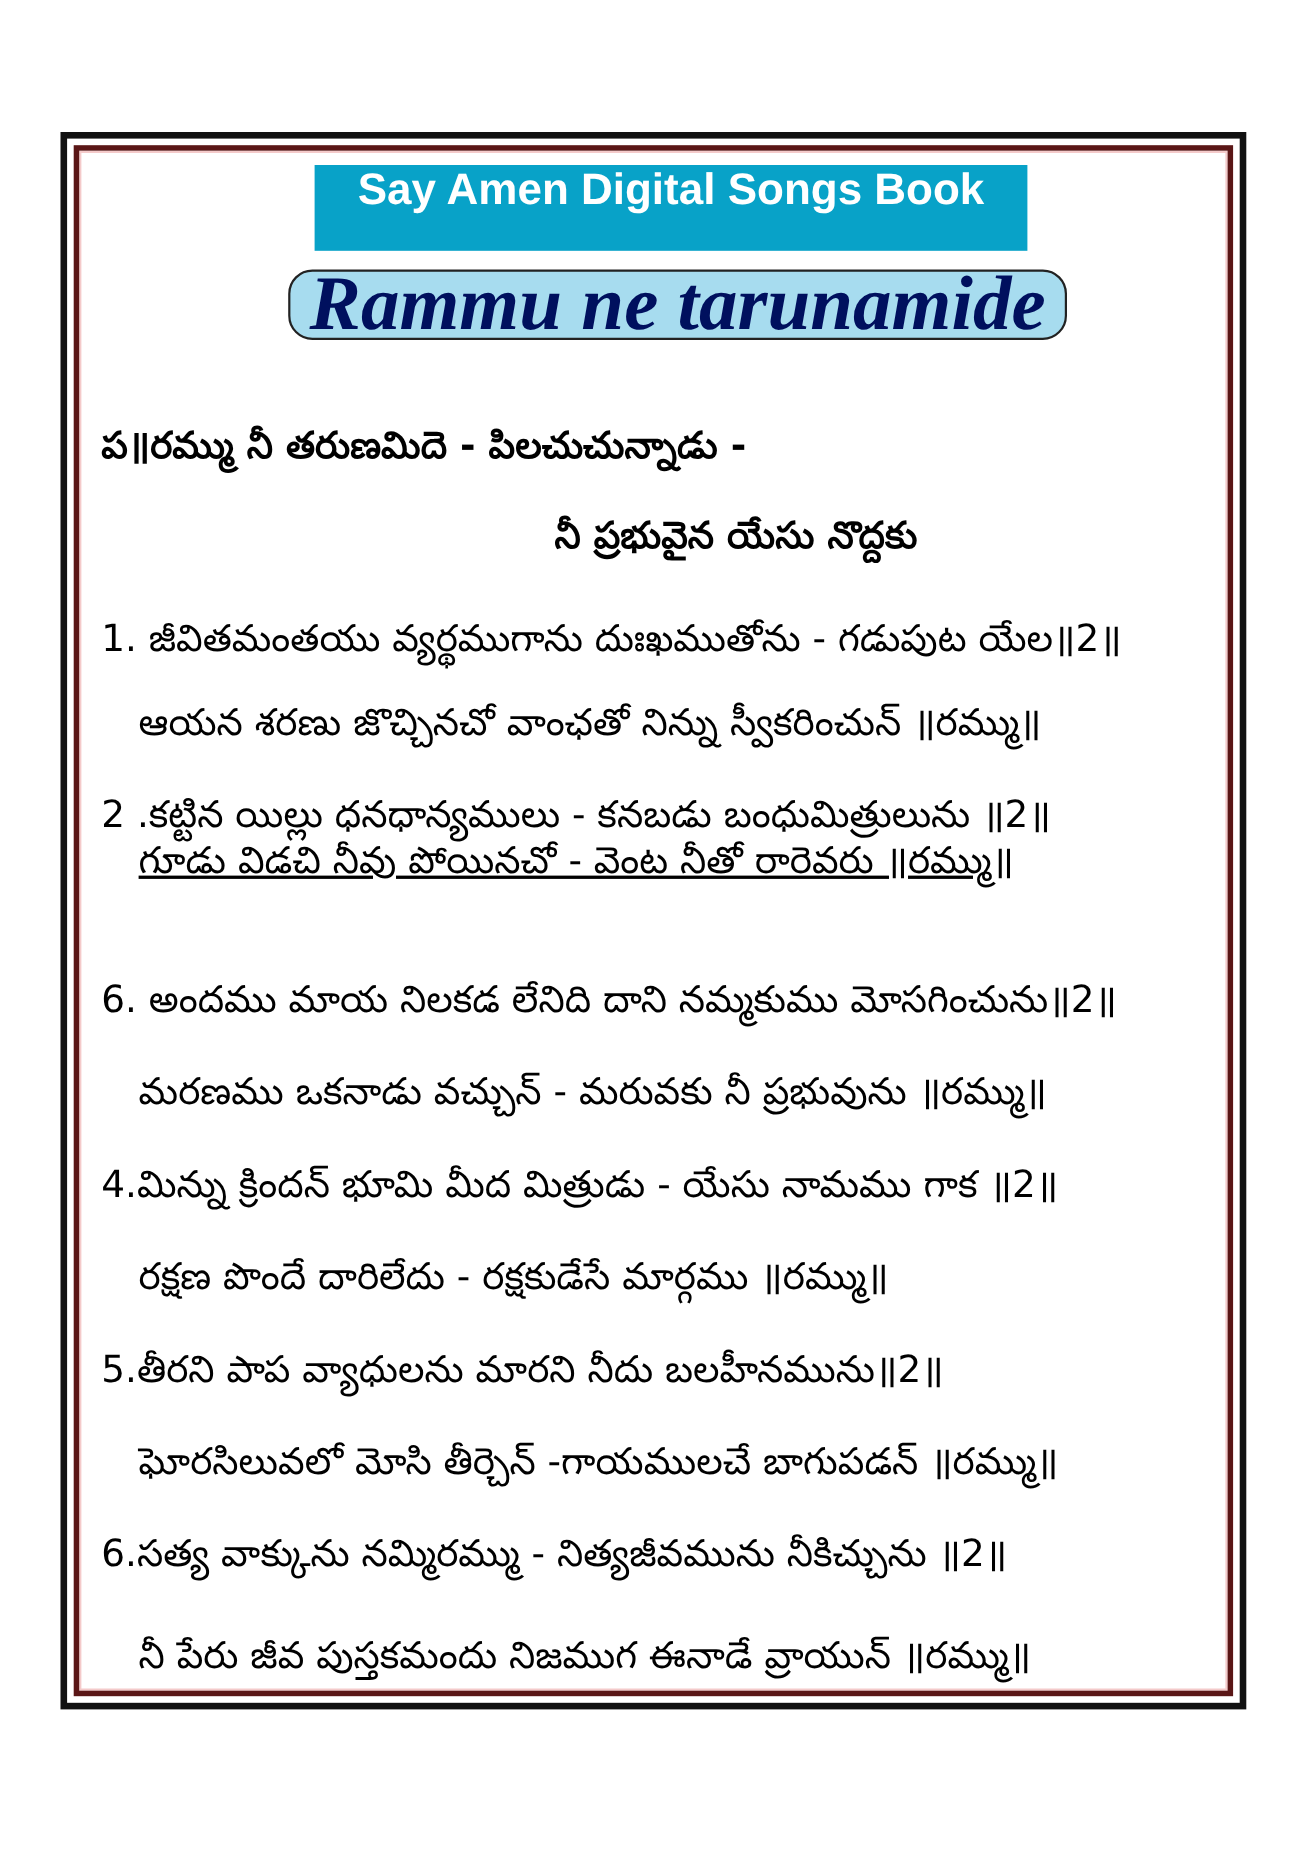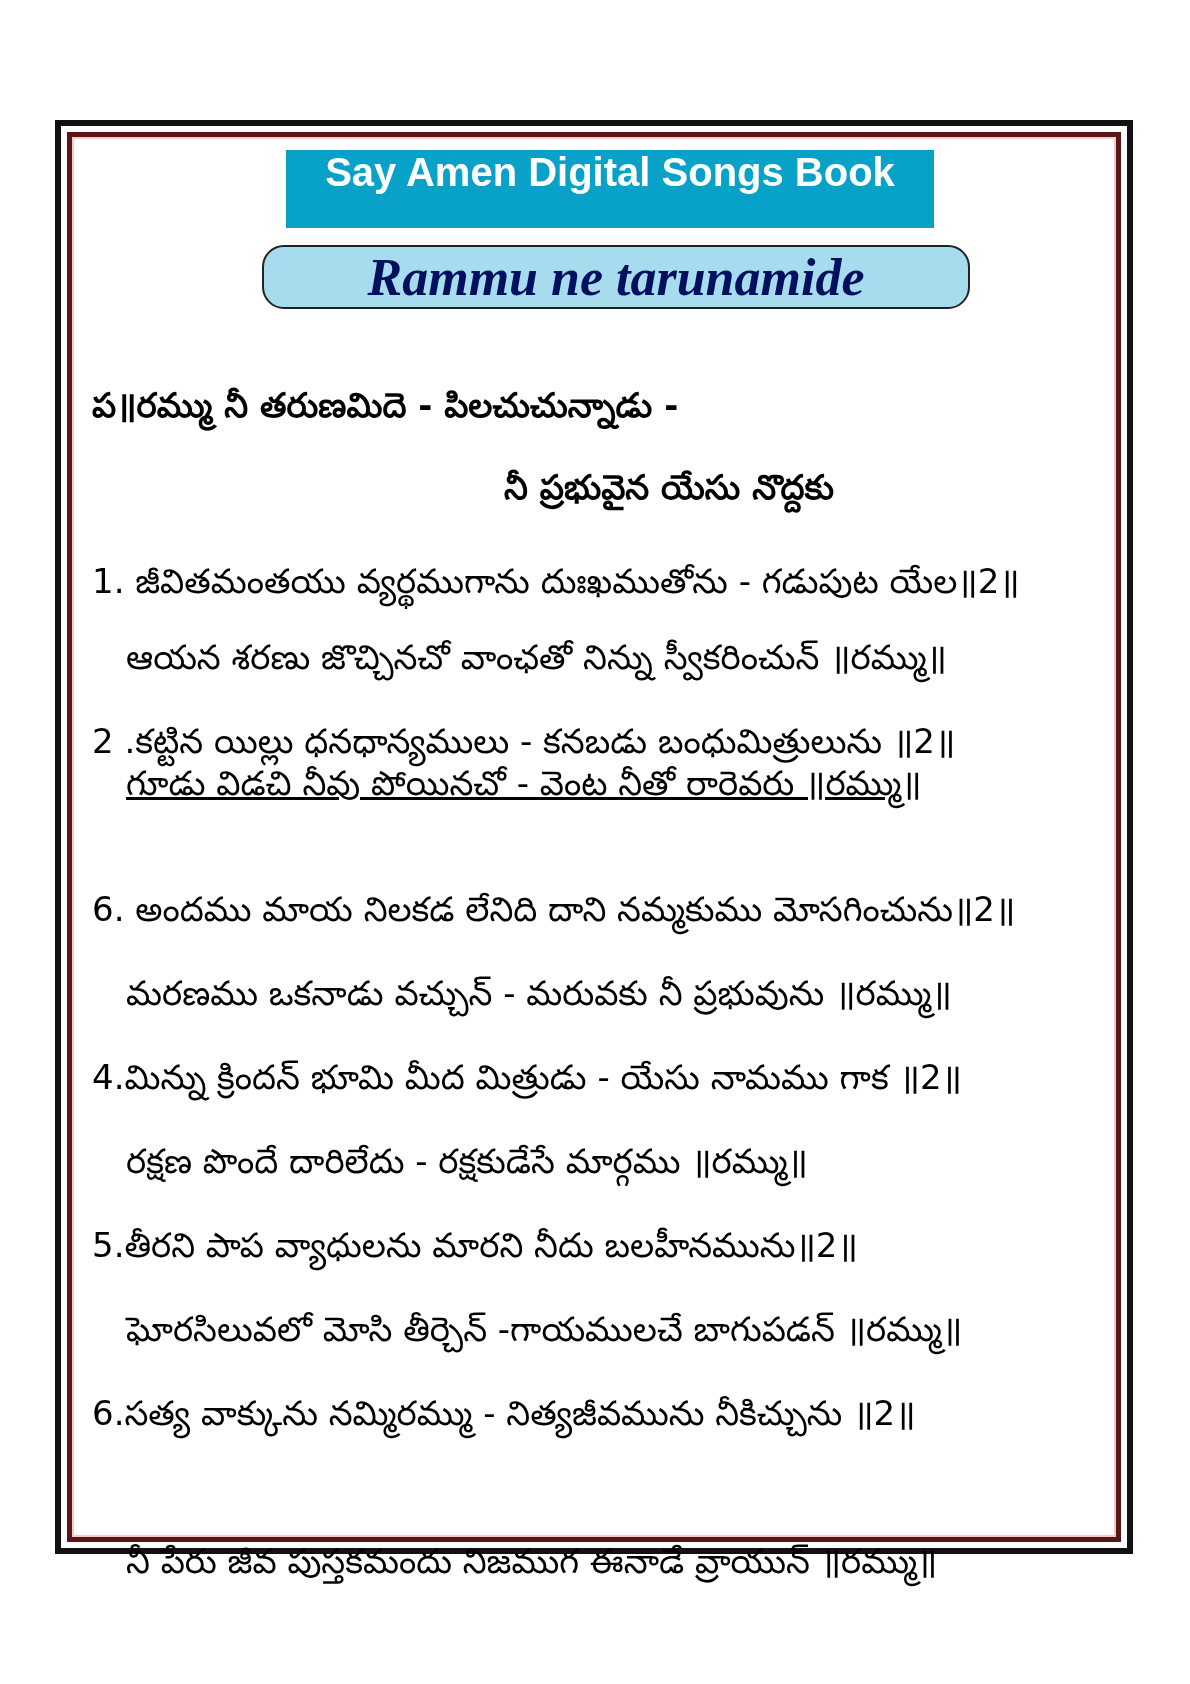--- a/index.html
+++ b/index.html
@@ -15,21 +15,21 @@
   }
   .banner {
     position: absolute; left: 286px; top: 150px; width: 648px; height: 78px;
     background: #08a2c8; color: #ffffff; display: flex; justify-content: center;
     font-family: "Liberation Sans", sans-serif; font-weight: bold; font-size: 40px;
   }
   .title-pill {
     position: absolute; left: 262px; top: 245px; width: 708px; height: 64px;
     background: #a7dcef; border: 2px solid #222; border-radius: 22px; box-sizing: border-box;
     display: flex; align-items: center; justify-content: center;
-    font-family: "Liberation Serif", serif; font-style: italic; font-weight: bold; font-size: 52px; color: #00105e;
+    font-family: "Liberation Serif", serif; font-style: italic; font-weight: bold; font-size: 70px; color: #00105e;
   }
   .line { position: absolute; white-space: nowrap; color: #000; font-size: 34px; line-height: 50px; margin-top: 44px; }
   .chorus { font-weight: bold; }
 </style>
 </head>
 <body>
 
 <div class="outer-border"></div>
 <div class="inner-border"></div>
 
@@ -53,13 +53,13 @@
 <div class="line" style="left:92px; top:840px;">6. అందము మాయ నిలకడ లేనిది దాని నమ్మకుము మోసగించును॥2॥</div>
 <div class="line" style="left:126px; top:924px;text-align:center;">మరణము ఒకనాడు వచ్చున్ - మరువకు నీ ప్రభువును ॥రమ్ము॥</div>
 
 <div class="line" style="left:92px; top:1008px;">4.మిన్ను క్రిందన్ భూమి మీద మిత్రుడు - యేసు నామము గాక ॥2॥</div>
 <div class="line" style="left:126px; top:1092px;">రక్షణ పొందే దారిలేదు - రక్షకుడేసే మార్గము ॥రమ్ము॥</div>
 
 <div class="line" style="left:92px; top:1176px;">5.తీరని పాప వ్యాధులను మారని నీదు బలహీనమును॥2॥</div>
 <div class="line" style="left:126px; top:1260px;">ఘోరసిలువలో మోసి తీర్చెన్ -గాయములచే బాగుపడన్ ॥రమ్ము॥</div>
 
 <div class="line" style="left:92px; top:1344px;">6.సత్య వాక్కును నమ్మిరమ్ము - నిత్యజీవమును నీకిచ్చును   ॥2॥</div>
-<div class="line" style="left:126px; top:1492px;text-align:right;">నీ పేరు జీవ పుస్తకమందు నిజముగ ఈనాడే వ్రాయున్  ॥రమ్ము॥</div>
+<div class="line" style="left:126px; top:1436px;text-align:right;">నీ పేరు జీవ పుస్తకమందు నిజముగ ఈనాడే వ్రాయున్  ॥రమ్ము॥</div>
 
 </body></html>

